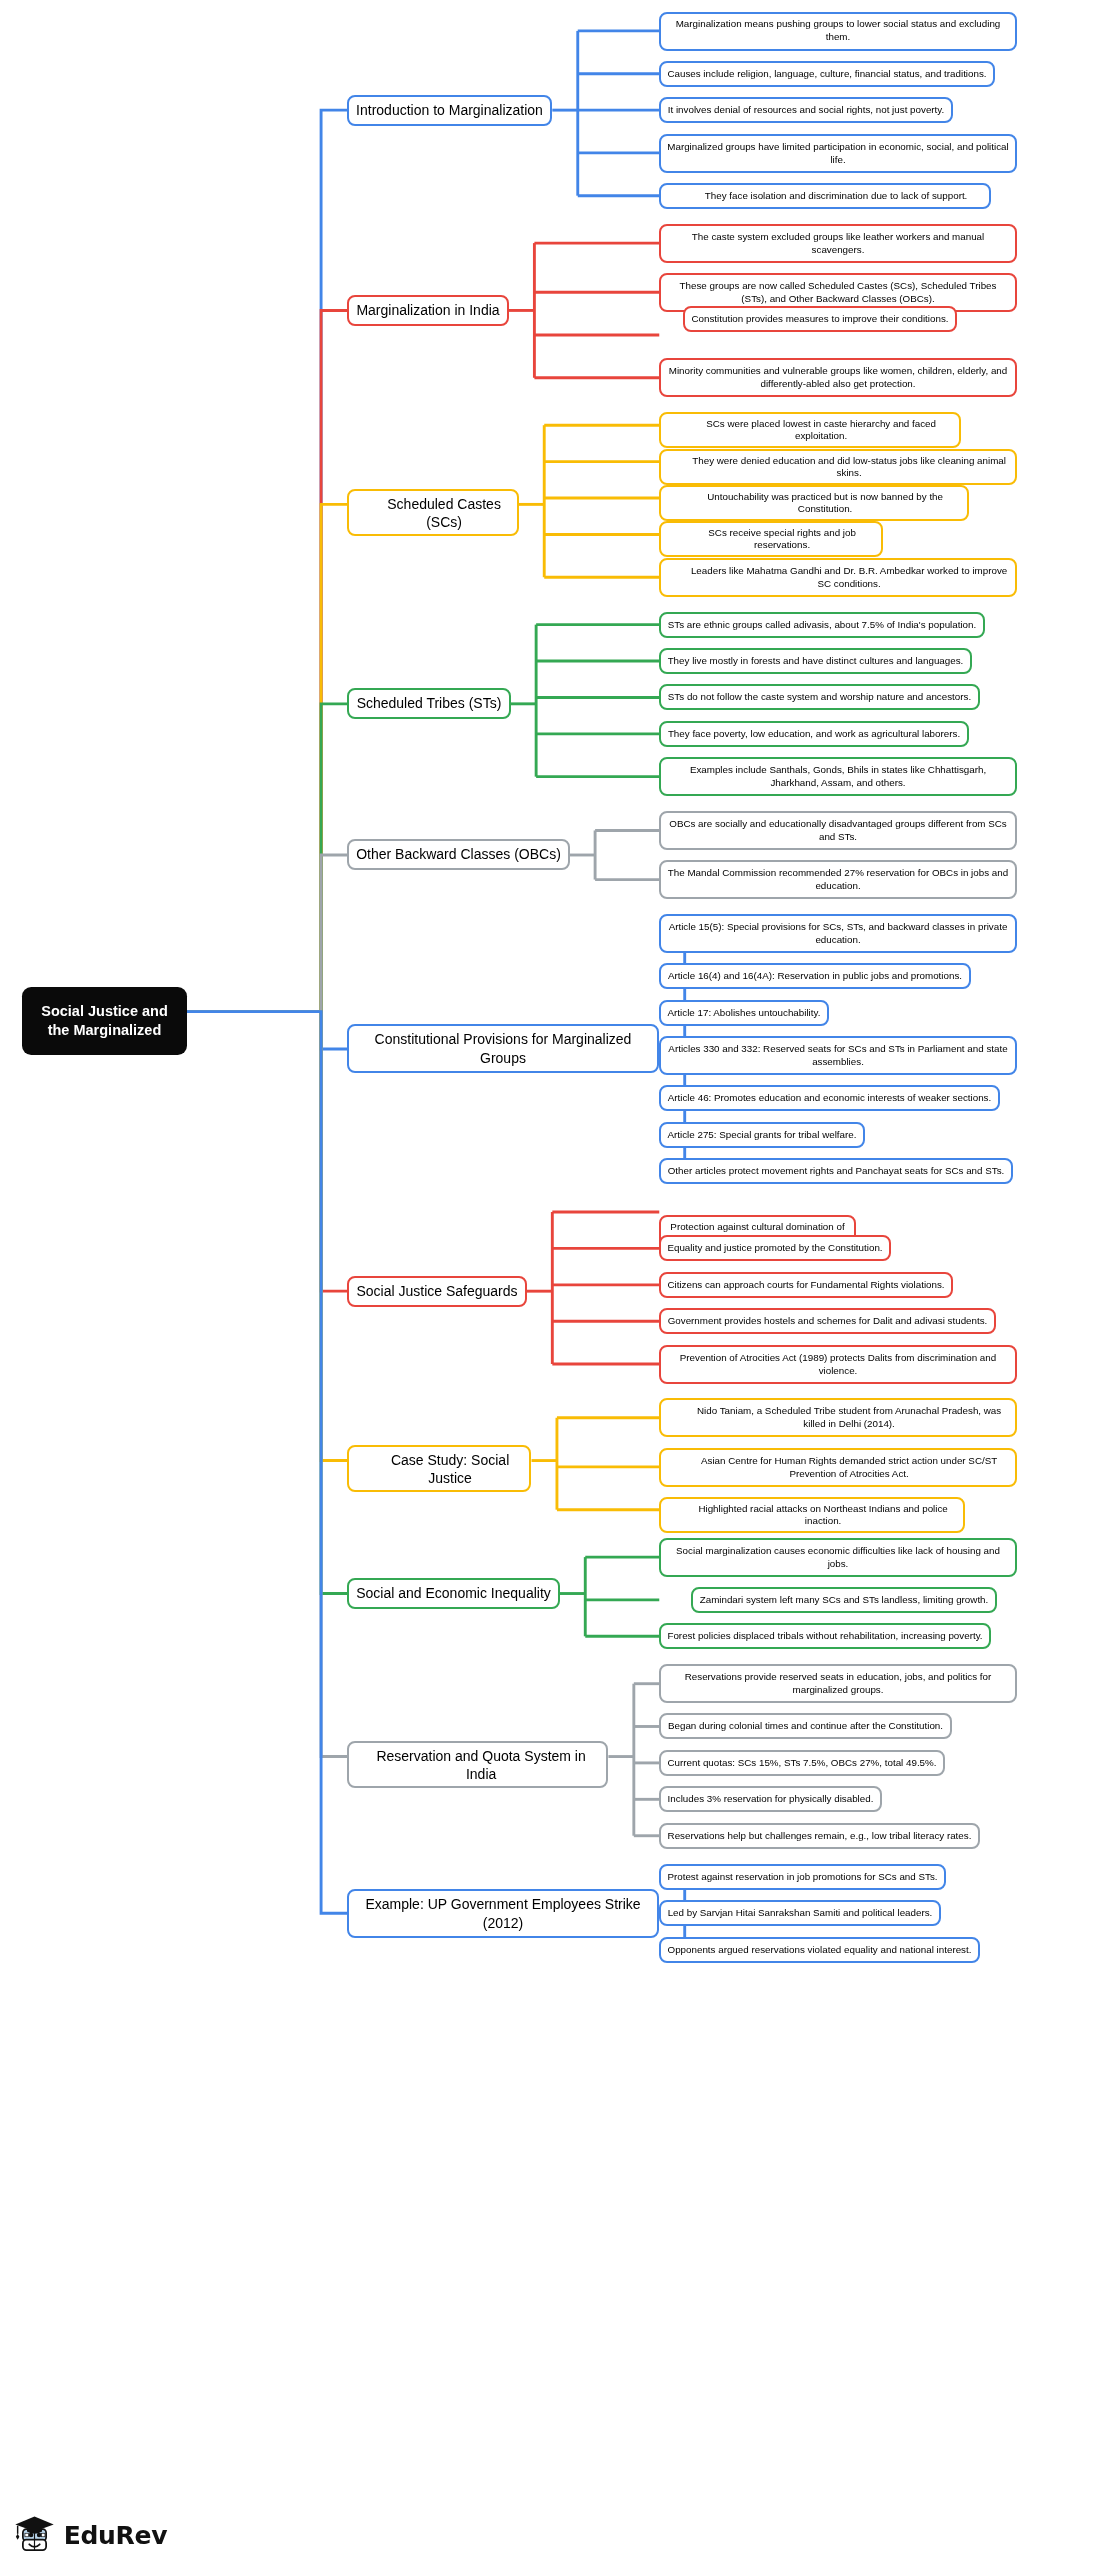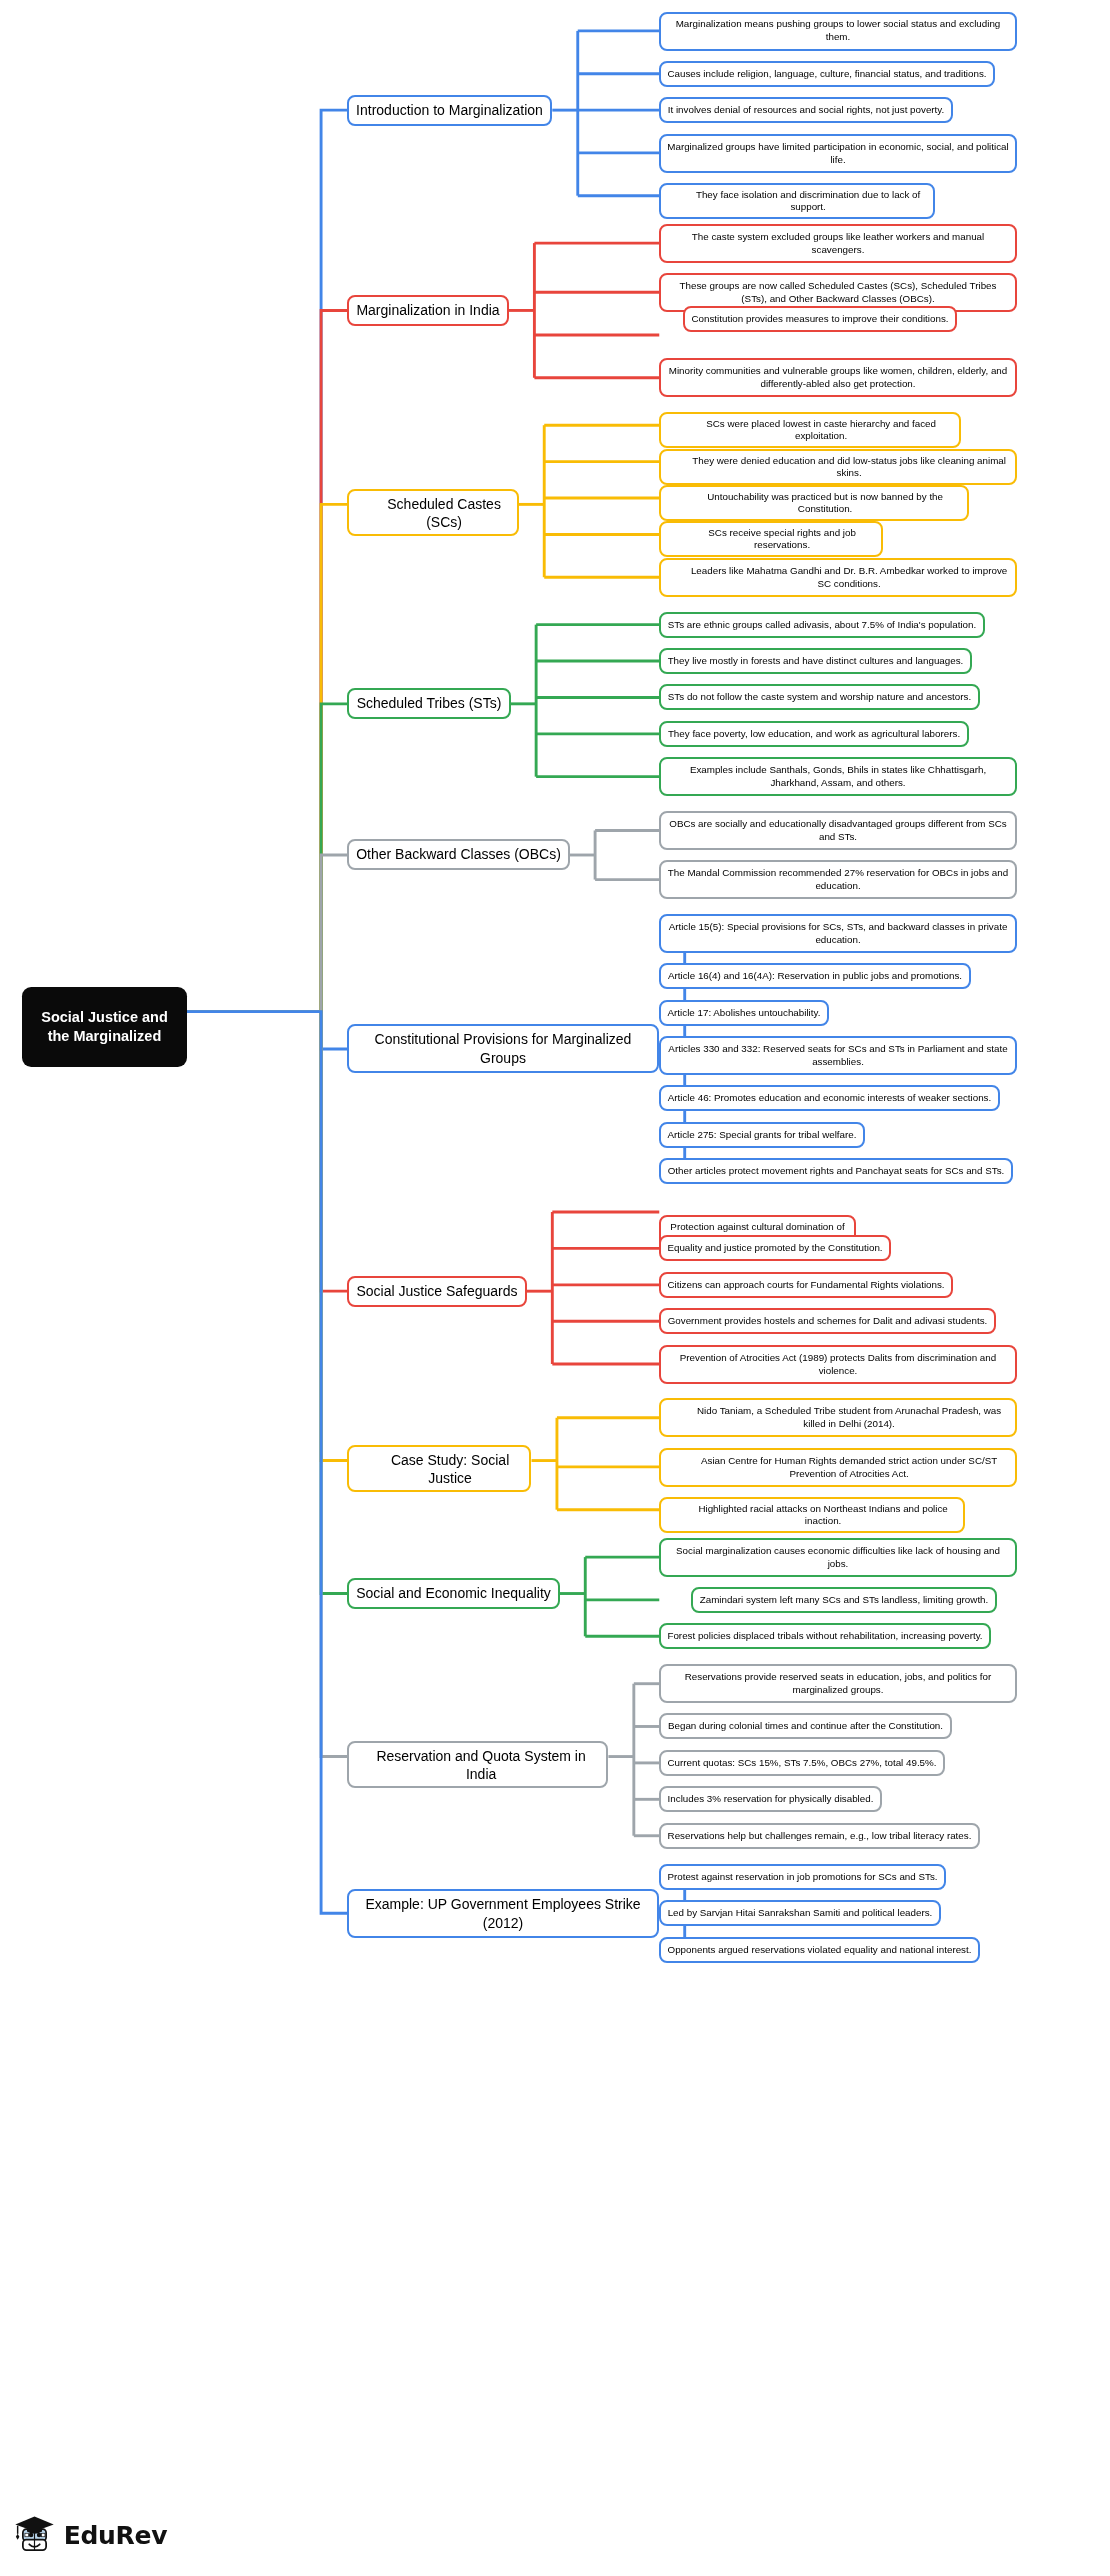--- a/index.html
+++ b/index.html
@@ -22,21 +22,21 @@
     border-radius:8px;
     line-height:1.30;
     color:#000000;
     padding:3.5px 5.8px;
   }
   .root {
     background:#0a0a0a; color:#ffffff;
     border:none; border-radius:9.2px;
     font-weight:bold; font-size:14.5px;
     line-height:1.30;
-    padding:21px 8px;
+    padding:15px 8px;
   }
   .branch { border-width:2.9px; border-style:solid; font-size:14px; }
   .leaf   { border-width:2.3px; border-style:solid; font-size:9.8px; }
 
   .c-blue   { border-color:#4285E8; }
   .c-red    { border-color:#E8453C; }
   .c-amber  { border-color:#F9BC05;padding-left:28px; }
   .c-green  { border-color:#34A853; }
   .c-gray   { border-color:#9EA5AB; }
 
@@ -144,21 +144,21 @@
       </div>
       <div class="node leaf c-blue" style="left: 659px; top: 61px; width: 336px; min-height: 26px; font-size: 9.8px;">
         <span>Causes include religion, language, culture, financial status, and traditions.</span>
       </div>
       <div class="node leaf c-blue" style="left: 659px; top: 97px; width: 294px; min-height: 26px; font-size: 9.8px;">
         <span>It involves denial of resources and social rights, not just poverty.</span>
       </div>
       <div class="node leaf c-blue" style="left: 659px; top: 134px; width: 358px; min-height: 39px; font-size: 9.8px;">
         <span>Marginalized groups have limited participation in economic, social, and political life.</span>
       </div>
-      <div class="node leaf c-blue" style="left: 659px; top: 183px; width: 276px; min-height: 26px; font-size: 9.8px; padding-left: 28px;">
+      <div class="node leaf c-blue" style="left: 659px; top: 183px; width: 332px; min-height: 26px; font-size: 9.8px; padding-left: 28px;">
         <span>They face isolation and discrimination due to lack of support.</span>
       </div>
       <div class="node branch c-red" style="left: 347px; top: 295px; width: 162px; min-height: 31px; font-size: 14px;">
         <span>Marginalization in India</span>
       </div>
       <div class="node leaf c-red" style="left: 659px; top: 224px; width: 358px; min-height: 39px; font-size: 9.8px;">
         <span>The caste system excluded groups like leather workers and manual scavengers.</span>
       </div>
       <div class="node leaf c-red" style="left: 659px; top: 273px; width: 358px; min-height: 39px; font-size: 9.8px;">
         <span>These groups are now called Scheduled Castes (SCs), Scheduled Tribes (STs), and Other Backward Classes (OBCs).</span>

